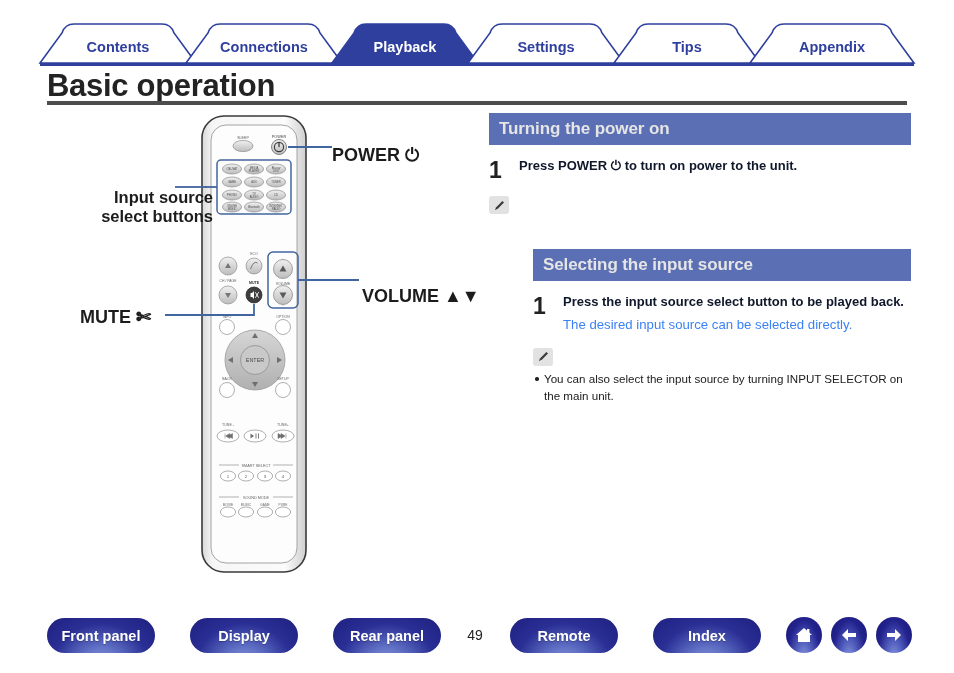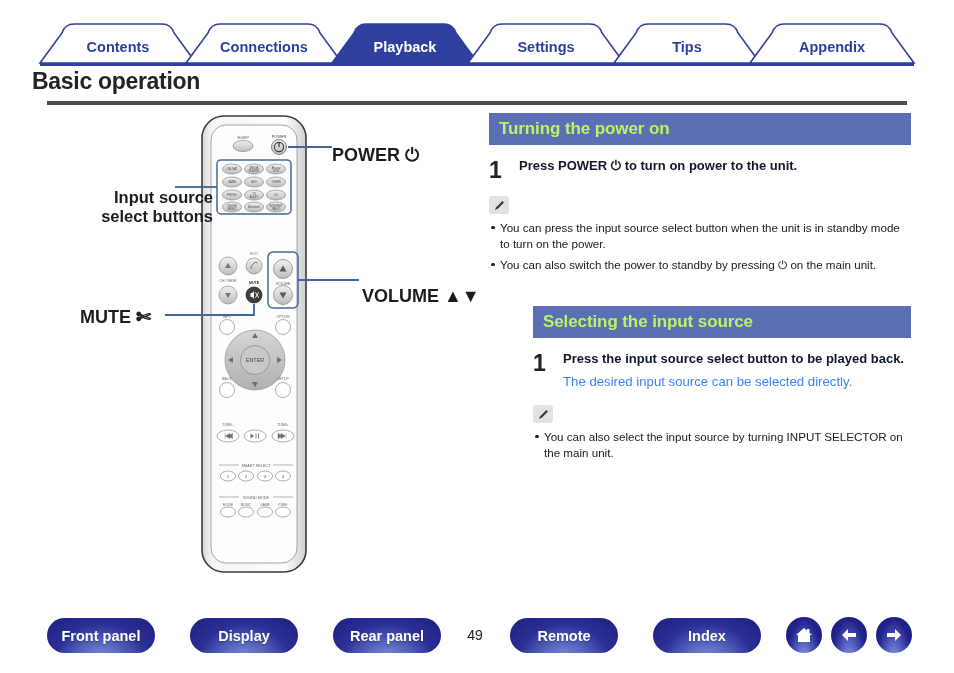--- a/index.html
+++ b/index.html
@@ -25,22 +25,22 @@
     color: #2f3f9e;
     white-space: nowrap;
     text-align: center;
     line-height: 1;
     top: 18px;
   }
   .tab-label.active { color: #ffffff; }
 
   
   #page-title {
-    position: absolute; left: 32px; top: 68px;
-    font-size: 23px; font-weight: bold;
+    position: absolute; left: 47px; top: 68px;
+    font-size: 31px; font-weight: bold;
     letter-spacing: -0.3px;
     color: #232323;
   }
   #title-rule {
     position: absolute; left: 47px; top: 101px;
     width: 860px; height: 4px;
     background: #4d4d4d;
   }
 
   
@@ -66,21 +66,21 @@
   #lbl-volume { left: 315px; top: 174px; font-size: 18px; }
   #lbl-mute { left: 33px; top: 195px; font-size: 18px; }
 
   
   #right-col {
     position: absolute; left: 489px; top: 113px;
     width: 422px;
   }
   .sec-header {
     background: #5b6fb5;
-    color: #bef264;
+    color: #e5e5e5;
     font-size: 17px;
     font-weight: bold;
     padding: 5px 18px 6px 10px;
     line-height: 1.25;
     letter-spacing: -0.1px;
   }
   .step {
     display: flex;
     align-items: flex-start;
     margin-top: 13px;
@@ -364,24 +364,20 @@
         <div class="step-title">Press POWER ⏻ to turn on power to the unit.</div>
       </div>
     </div>
     <div class="note-block">
       <span class="note-icon">
         <svg width="13" height="13" viewBox="0 0 13 13">
             <path d="M2.2 10.8 L3.2 8.2 L9.4 2 L11 3.6 L4.8 9.8 Z" fill="#3a3a3a"></path>
             <path d="M2.2 10.8 L3.4 10.4 L2.6 9.6 Z" fill="#3a3a3a"></path>
           </svg>
       </span>
-      <ul class="note-list">
-        <li>You can press the input source select button when the unit is in standby mode to turn on the power.</li>
-        <li>You can also switch the power to standby by pressing ⏻ on the main unit.</li>
-      </ul>
     </div>
   </div>
 
   <div class="sec2">
     <div class="sec-header">Selecting the input source</div>
     <div class="step">
       <div class="step-num">1</div>
       <div class="step-body">
         <div class="step-title">Press the input source select button to be played back.</div>
         <div class="step-sub">The desired input source can be selected directly.</div>

